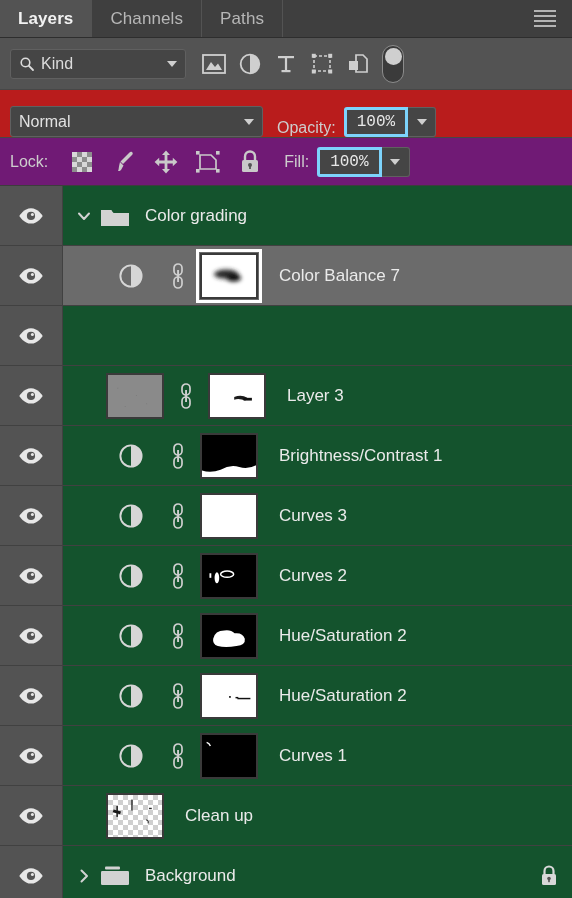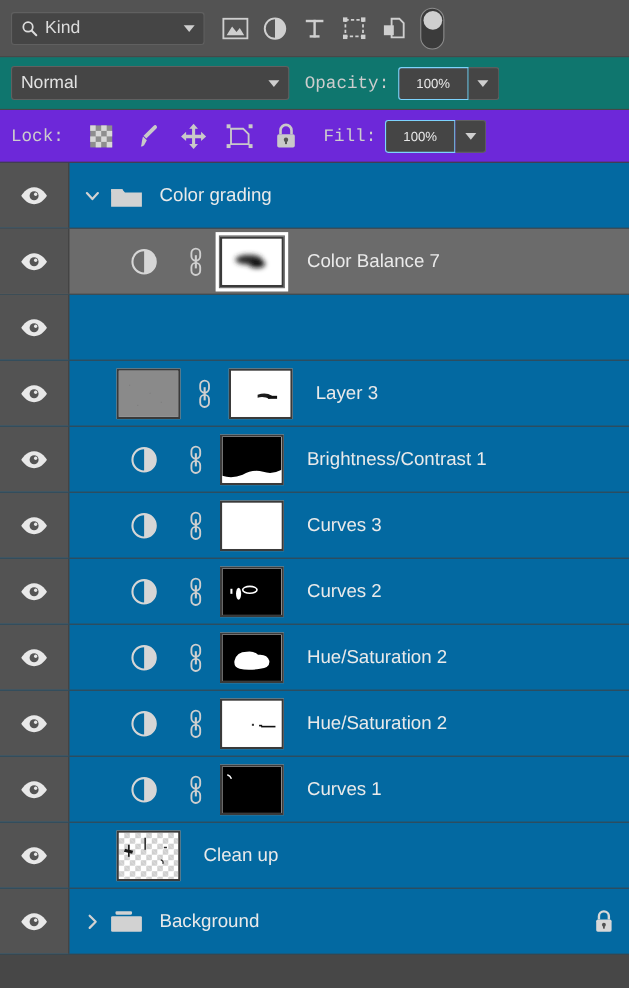--- a/index.html
+++ b/index.html
@@ -122,91 +122,91 @@
   }
   .toggle-knob {
     width: 17px; height: 17px;
     border-radius: 50%;
     background: #cfcfcf;
   }
 
   
   .blendrow {
     height: 48px;
-    background: #0f766e;
-    display: flex;
-    align-items: center;
+    background: #b91c1c;
+    display: flex;
+    align-items: flex-end;
     padding: 0 10px;
     border-bottom: 1px solid #474747;
     flex: 0 0 auto;
   }
   .blend-select {
     width: 253px;
     height: 31px;
     background: #454545;
     border: 1px solid #606060;
     border-radius: 3px;
     display: flex;
     align-items: center;
     padding: 0 8px;
   }
   .blend-label { font-size: 16px; color: #e2e2e2; flex: 1; }
   .lbl {
     font-size: 16px;
     color: #cdcdcd;
     margin-left: 14px;
     margin-right: 8px;
-    font-family: Liberation Mono, monospace;
   }
   .numbox {
     height: 30px;
     background: #454545;
-    border: 1px solid #7dd3fc;
+    border: 3px solid #7dd3fc;
     border-radius: 3px 0 0 3px;
     display: flex; align-items: center; justify-content: center;
     padding: 0 10px;
     min-width: 64px;
-    font-size: 12px;
+    font-size: 16px;
     color: #e8e8e8;
+    font-family: Liberation Mono, monospace;
   }
   .numstep {
     height: 30px;
     width: 28px;
     background: #454545;
     border: 1px solid #606060;
     border-left: none;
     border-radius: 0 3px 3px 0;
     display: flex; align-items: center; justify-content: center;
   }
 
   
   .lockrow {
     height: 48px;
-    background: #6d28d9;
+    background: #701a75;
     display: flex;
     align-items: center;
     padding: 0 10px;
     border-bottom: 1px solid #3d3d3d;
     flex: 0 0 auto;
   }
   .lock-icons { display: flex; align-items: center; gap: 2px; margin-left: 6px; }
   .lock-ic { width: 40px; height: 36px; display: flex; align-items: center; justify-content: center; }
 
   
   .layerlist {
     flex: 1;
     background: #474747;
     overflow: hidden;
     position: relative;
   }
   .lrow {
     height: 60px;
     display: flex;
     align-items: stretch;
-    background: #0369a1;
+    background: #14532d;
     border-bottom: 1px solid #414141;
     position: relative;
   }
   .lrow.selected { background: #6b6b6b; }
   .lrow.selected .eyecell { background: #535353; }
 
   .eyecell {
     width: 63px;
     flex: 0 0 63px;
     display: flex;
@@ -270,20 +270,38 @@
     background-position: 0 0, 5px 5px;
     background-color: #ffffff;
     position: relative;
   }
 </style>
 </head>
 <body>
 
 <div class="panel">
 
+  <div class="tabbar">
+    <div class="tab active">
+      <span>Layers</span>
+    </div>
+    <div class="tab">
+      <span>Channels</span>
+    </div>
+    <div class="tab">
+      <span>Paths</span>
+    </div>
+    <div class="tab tabfill"></div>
+    <div class="panel-menu">
+      <i></i>
+      <i></i>
+      <i></i>
+      <i></i>
+    </div>
+  </div>
 
   <div class="filterrow">
     <div class="kind-select">
       <svg width="16" height="16" viewBox="0 0 16 16">
         <circle cx="6.5" cy="6.5" r="4.3" fill="none" stroke="#dcdcdc" stroke-width="1.6"></circle>
         <line x1="9.7" y1="9.7" x2="14" y2="14" stroke="#dcdcdc" stroke-width="1.8" stroke-linecap="round"></line>
       </svg>
       <span class="kind-label">Kind</span>
       <span class="chev-dn"></span>
     </div>

